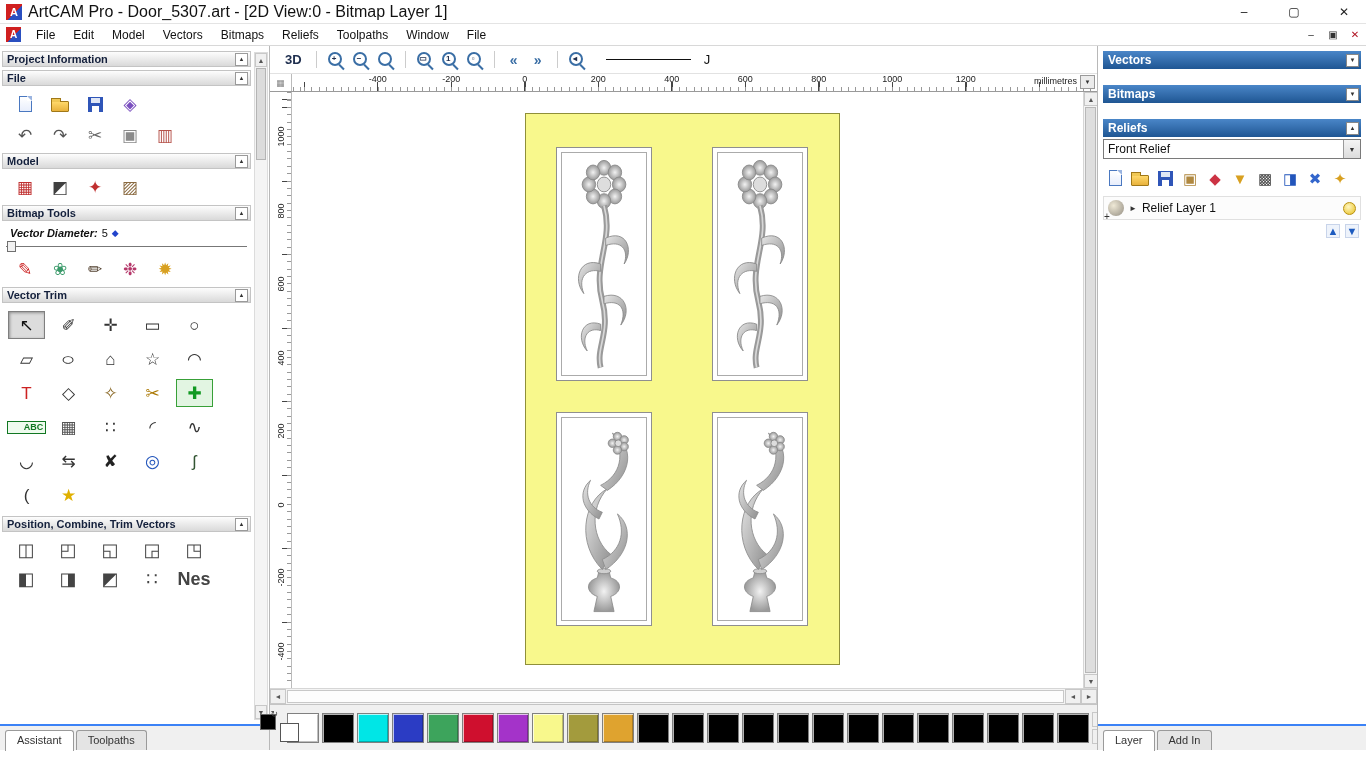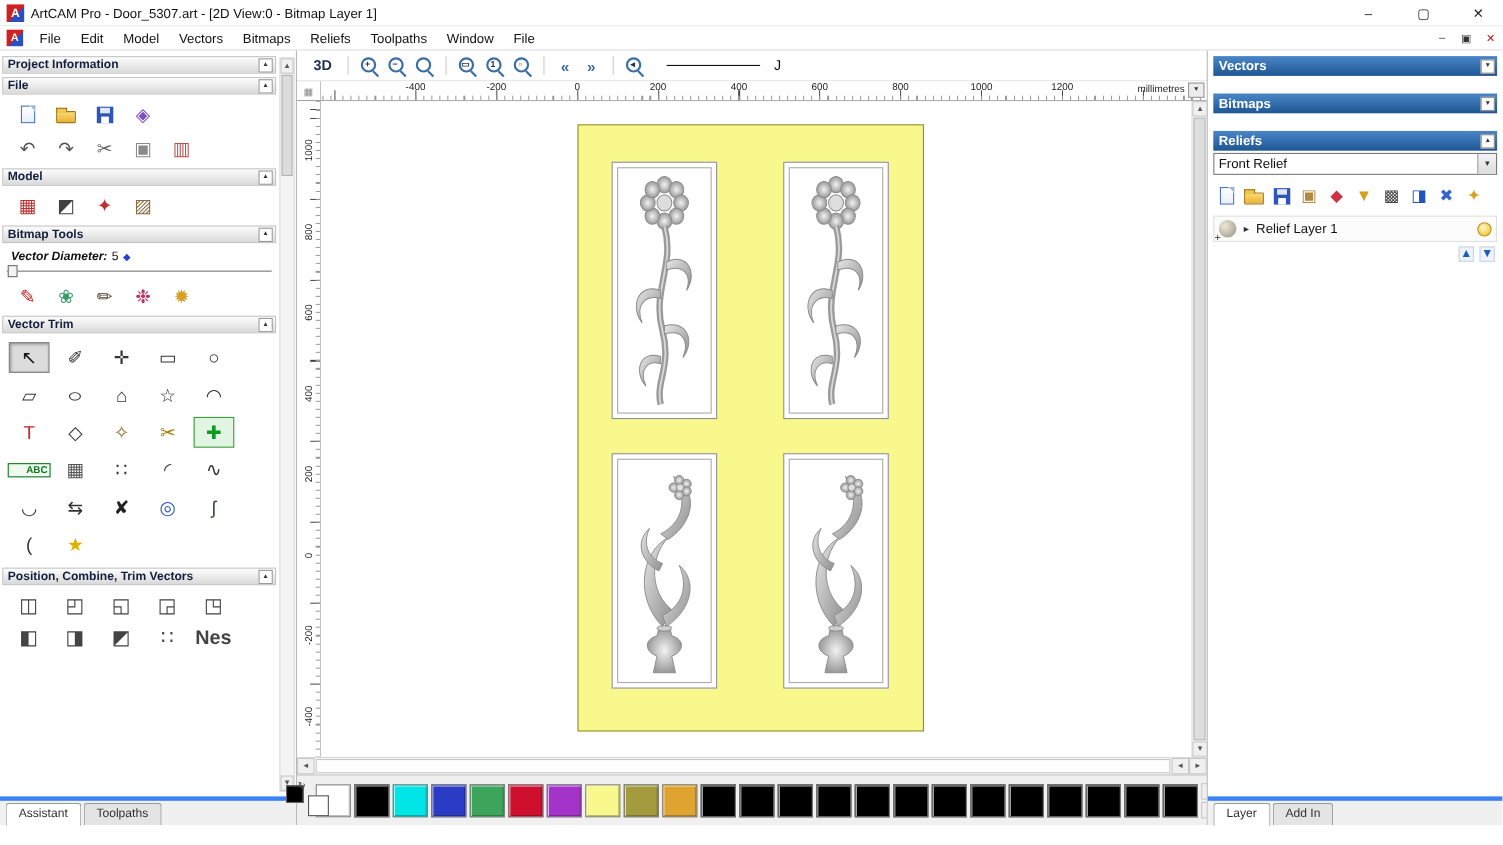--- a/index.html
+++ b/index.html
@@ -2,21 +2,21 @@
 <html><head>
 <meta charset="utf-8">
 <style>
   * { box-sizing: border-box; margin: 0; padding: 0; }
   html,body { width:1366px; height:768px; overflow:hidden; }
   body { font-family:"Liberation Sans", sans-serif; font-size:12px; background:#fff; color:#111; }
 
   
   .titlebar { height:24px; display:flex; align-items:center; gap:6px; padding-left:6px; background:#fff; border-bottom:1px solid #e4e4e4; }
   .app-logo { width:16px; height:16px; background:linear-gradient(135deg,#d02020 55%,#2a4fc0 55%); color:#fff; font-weight:bold; font-size:11px; display:flex; align-items:center; justify-content:center; }
-  .title-text { flex:1; font-size:12px; }
+  .title-text { flex:1; font-size:16px; }
   .win-btn { width:44px; height:24px; display:flex; align-items:center; justify-content:center; font-size:12px; color:#222; }
 
   .menubar { height:22px; display:flex; align-items:center; background:#fff; border-bottom:1px solid #d8d8d8; padding-left:4px; }
   .menu-logo { width:15px; height:15px; background:linear-gradient(135deg,#d02020 55%,#2a4fc0 55%); color:#fff; font-weight:bold; font-size:10px; display:flex; align-items:center; justify-content:center; margin:0 6px 0 2px; }
   .menu-item { padding:3px 9px; }
   .menu-spacer { flex:1; }
   .mdi-btn { width:22px; height:18px; display:flex; align-items:center; justify-content:center; font-size:10px; color:#333; border:1px solid transparent; }
   .mdi-btn.close { color:#b01020; }
 
   
@@ -73,21 +73,21 @@
   .pos-row .ico { width:28px; height:22px; }
   .pos-row .ico i { font-size:18px; color:#444; }
 
   
   .lp-scrollbar { position:absolute; right:1px; top:6px; bottom:4px; width:14px; background:#f4f4f4; border:1px solid #dcdcdc; display:flex; flex-direction:column; }
   .sb-arrow { height:14px; display:flex; align-items:center; justify-content:center; font-size:7px; color:#555; background:#f0f0f0; border:1px solid #c8c8c8; }
   .lp-thumb { height:92px; margin:1px; background:#dcdcdc; border:1px solid #b4b4b4; }
   .lp-fill { flex:1; }
 
   
-  .tabbar { height:26px; border-top:4px solid #3b82f6; background:#f0f0f0; display:flex; align-items:flex-end; padding:0 0 0 5px; gap:2px; }
+  .tabbar { height:26px; border-top:2px solid #3b82f6; background:#f0f0f0; display:flex; align-items:flex-end; padding:0 0 0 5px; gap:2px; }
   .tab { border:1px solid #9a9a9a; border-bottom:none; border-radius:3px 3px 0 0; padding:3px 11px 4px; background:#e4e4e4; font-size:11px; color:#333; }
   .tab.active { background:#fff; position:relative; top:1px; padding-bottom:5px; }
 
   
   .canvas-col { flex:1; display:flex; flex-direction:column; background:#fff; min-width:0; }
   .canvas-toolbar { height:28px; display:flex; align-items:center; gap:5px; padding-left:10px; border-bottom:1px solid #e2e2e2; }
   .btn3d { font-weight:bold; font-size:13px; color:#203050; padding:0 5px; }
   .tb-sep { width:1px; height:17px; background:#ccc; margin:0 4px; }
   .mag { position:relative; width:20px; height:20px; }
   .mag::before { content:""; position:absolute; left:2px; top:2px; width:10px; height:10px; border:2px solid #3a6ea5; border-radius:50%; }

